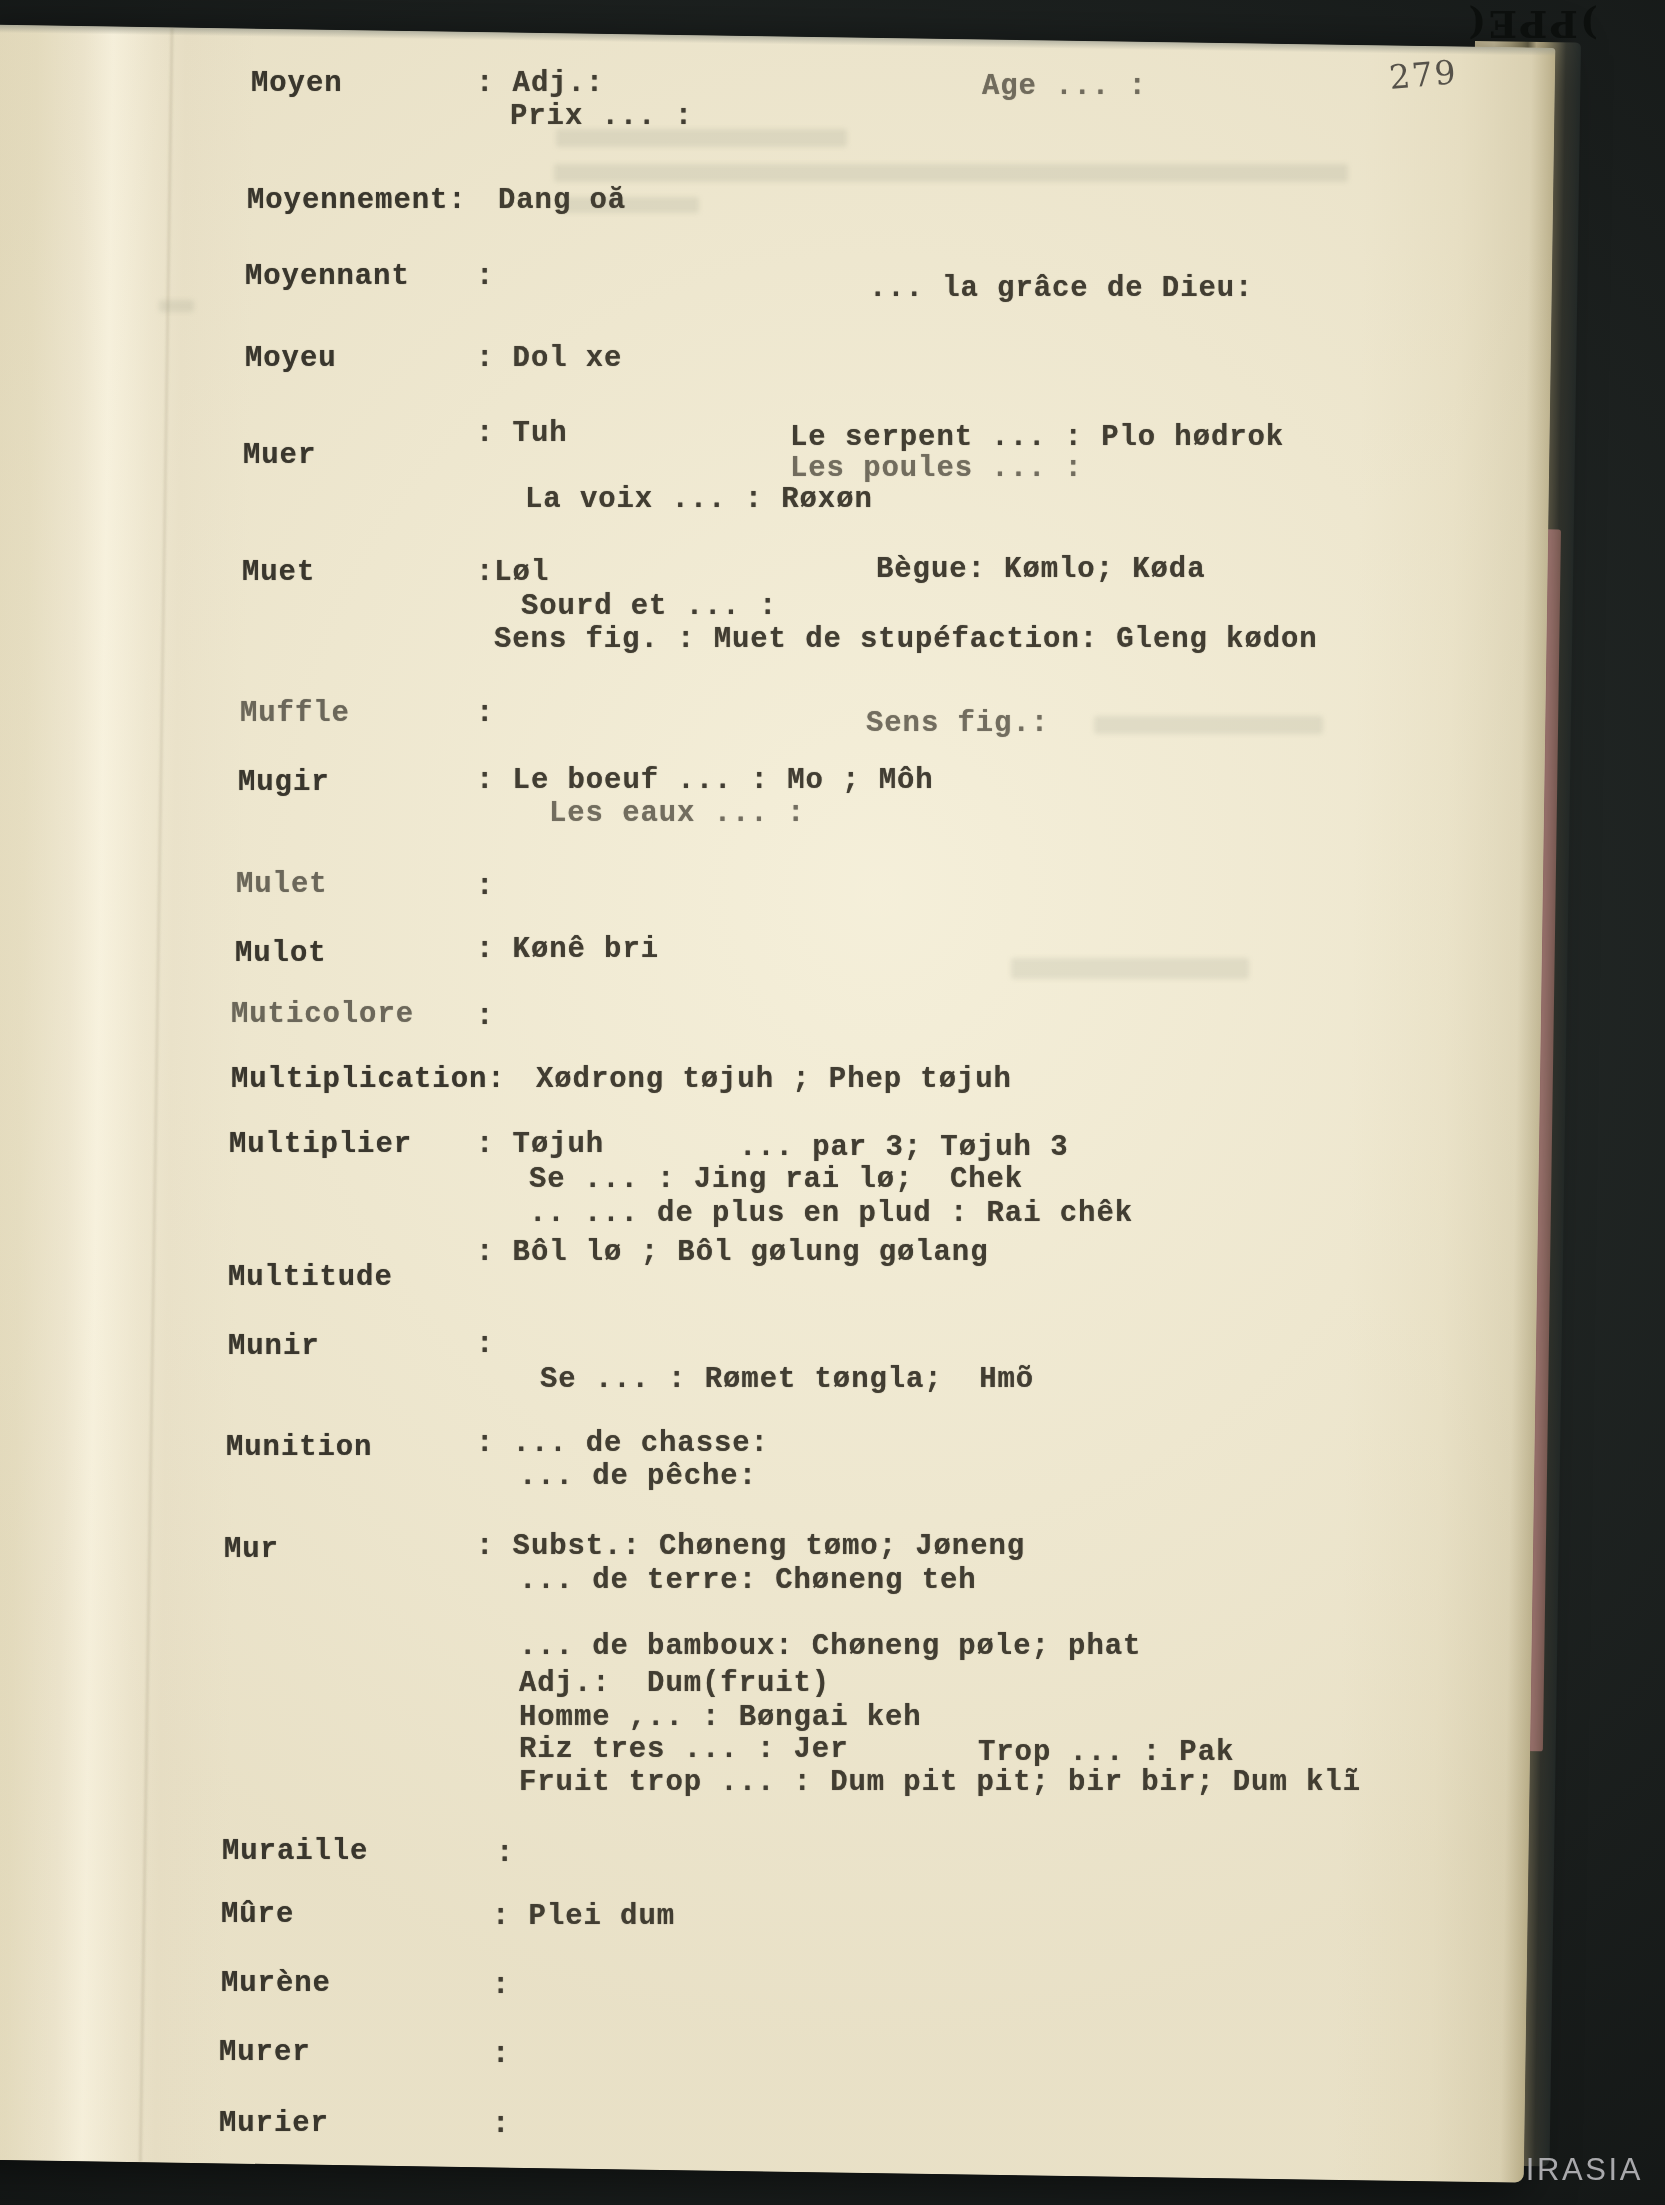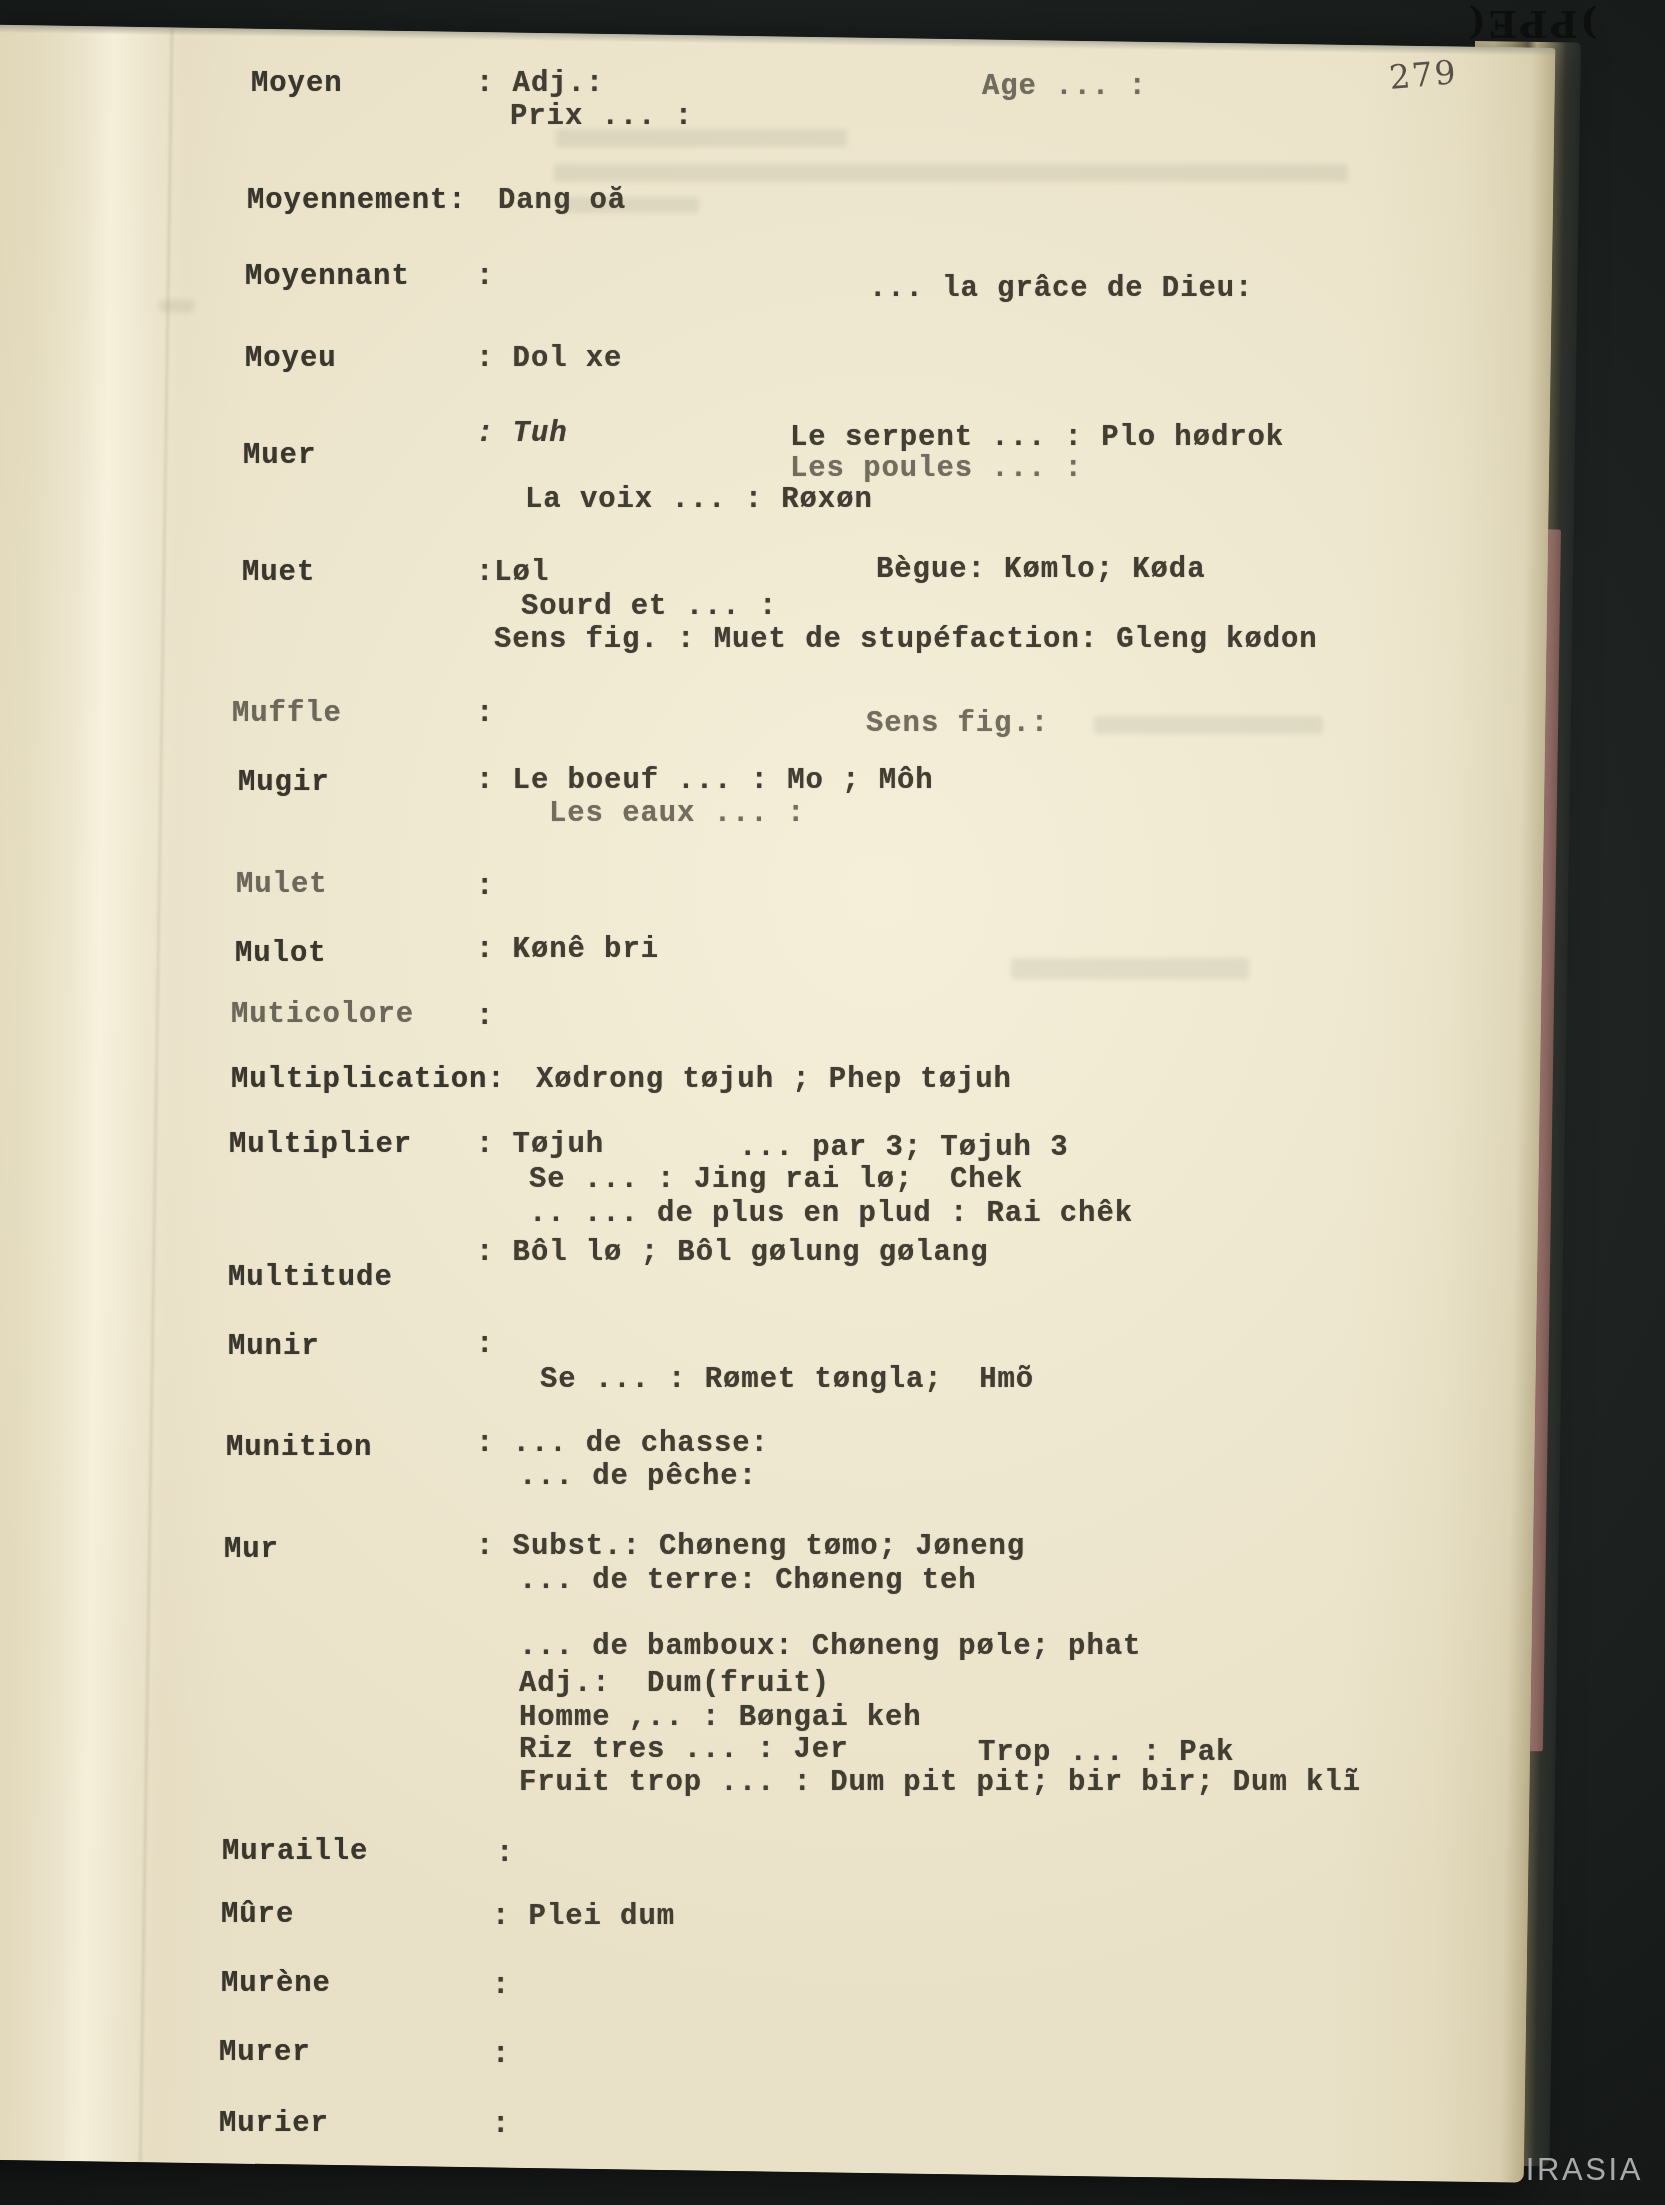--- a/index.html
+++ b/index.html
@@ -95,30 +95,30 @@
     <div class="run faded" style="left: 982px; top: 72px;">Age ... :</div>
     <div class="run" style="left: 510px; top: 102px;">Prix ... :</div>
     <div class="run head" style="left: 247px; top: 186px;">Moyennement:</div>
     <div class="run" style="left: 498px; top: 186px;">Dang oă</div>
     <div class="run head" style="left: 245px; top: 262px;">Moyennant</div>
     <div class="run" style="left: 476px; top: 262px;">:</div>
     <div class="run" style="left: 869px; top: 274px;">... la grâce de Dieu:</div>
     <div class="run head" style="left: 245px; top: 344px;">Moyeu</div>
     <div class="run" style="left: 476px; top: 344px;">: Dol xe</div>
     <div class="run head" style="left: 243px; top: 441px;">Muer</div>
-    <div class="run" style="left: 476px; top: 419px; font-style: italic;">: Tuh</div>
+    <div class="run" style="left: 476px; top: 419px;">: Tuh</div>
     <div class="run" style="left: 790px; top: 423px;">Le serpent ... : Plo hødrok</div>
     <div class="run faded" style="left: 790px; top: 454px;">Les poules ... :</div>
     <div class="run" style="left: 525px; top: 485px;">La voix ... : Røxøn</div>
     <div class="run head" style="left: 242px; top: 558px;">Muet</div>
     <div class="run" style="left: 476px; top: 558px;">:Løl</div>
     <div class="run" style="left: 876px; top: 555px;">Bègue: Kømlo; Køda</div>
     <div class="run" style="left: 521px; top: 592px;">Sourd et ... :</div>
     <div class="run" style="left: 494px; top: 625px;">Sens fig. : Muet de stupéfaction: Gleng kødon</div>
-    <div class="run head faded" style="left: 232px; top: 699px;">Muffle</div>
+    <div class="run head faded" style="left: 240px; top: 699px;">Muffle</div>
     <div class="run" style="left: 476px; top: 699px;">:</div>
     <div class="run faded" style="left: 866px; top: 709px;">Sens fig.:</div>
     <div class="run head" style="left: 238px; top: 768px;">Mugir</div>
     <div class="run" style="left: 476px; top: 766px;">: Le boeuf ... : Mo ; Môh</div>
     <div class="run faded" style="left: 549px; top: 799px;">Les eaux ... :</div>
     <div class="run head faded" style="left: 236px; top: 870px;">Mulet</div>
     <div class="run" style="left: 476px; top: 872px;">:</div>
     <div class="run head" style="left: 235px; top: 939px;">Mulot</div>
     <div class="run" style="left: 476px; top: 935px;">: Kønê bri</div>
     <div class="run head faded" style="left: 231px; top: 1000px;">Muticolore</div>

